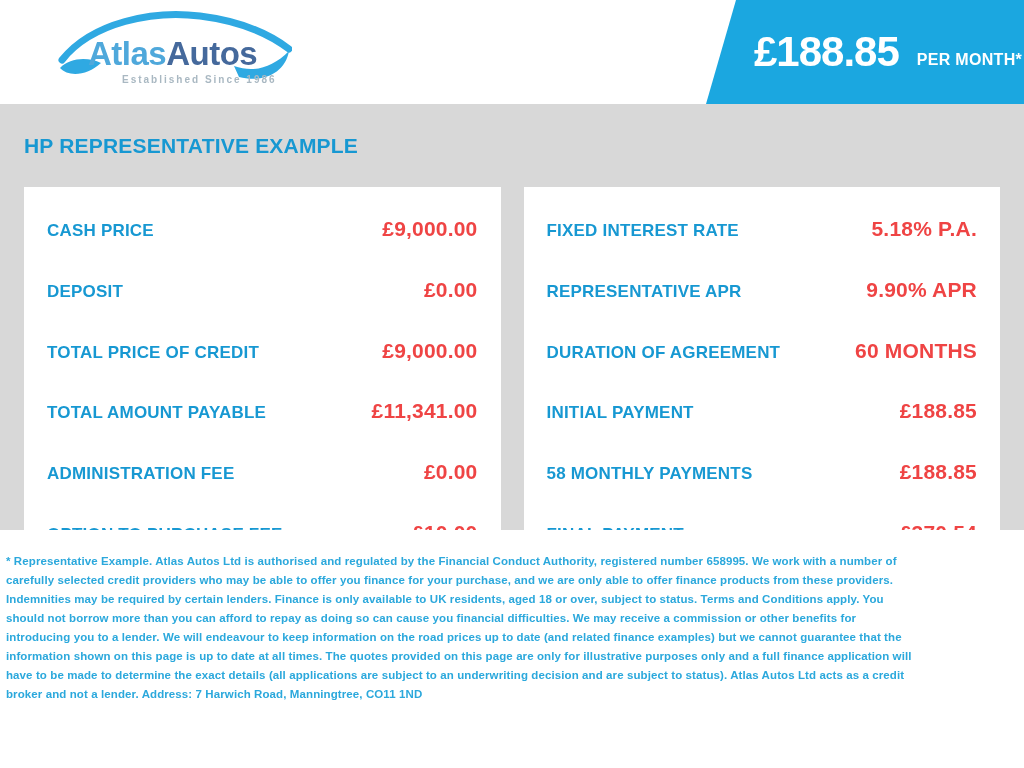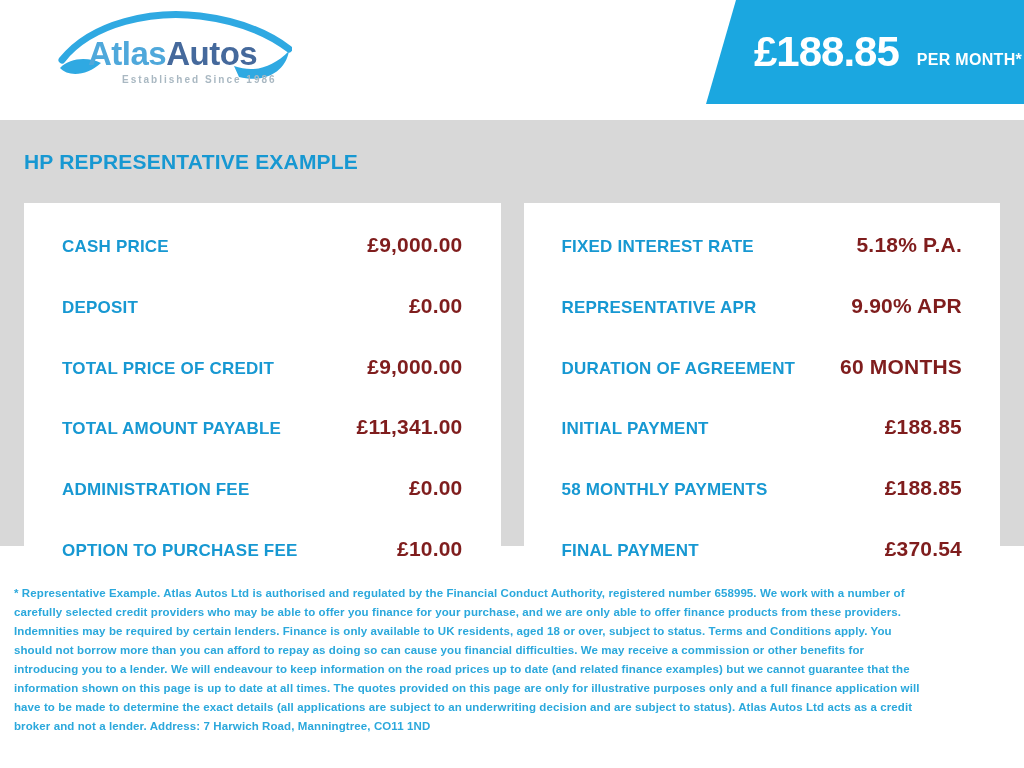--- a/index.html
+++ b/index.html
@@ -4,21 +4,21 @@
 <style>
   html, body {
     margin: 0;
     padding: 0;
     width: 1024px;
     height: 768px;
     background: #ffffff;
     font-family: "Liberation Sans", "DejaVu Sans", sans-serif;
     overflow: hidden;
   }
-  .page { width: 1024px; height: 768px; display: flex; flex-direction: column; gap: 16px; }
+  .page { width: 1024px; height: 768px; display: flex; flex-direction: column; }
 
   
   .header {
     position: relative;
     height: 104px;
     background: #ffffff;
     flex: 0 0 auto;
   }
   .logo {
     position: absolute;
@@ -97,52 +97,51 @@
   .cards {
     display: flex;
     gap: 23px;
     margin-top: 29px;
   }
   .card {
     flex: 1 1 0;
     height: 388px;
     background: #ffffff;
     box-sizing: border-box;
-    padding: 30px 38px;
+    padding: 30px 23px;
     display: flex;
     flex-direction: column;
     justify-content: space-between;
   }
   .finance-row {
     display: flex;
     justify-content: space-between;
     align-items: baseline;
   }
   .finance-label {
     font-size: 17px;
     font-weight: bold;
     color: #1798d2;
     letter-spacing: 0.2px;
     white-space: nowrap;
   }
   .finance-value {
     font-size: 21px;
     font-weight: bold;
-    color: #7f1d1d;
+    color: #ef4444;
     letter-spacing: 0.2px;
     white-space: nowrap;
   }
 
   
   .footer {
     background: #ffffff;
     flex: 1 1 auto;
     padding: 22px 0 0 6px;
     box-sizing: border-box;
-    margin-left: 8px;
   }
   .disclaimer {
     margin: 0;
     max-width: 914px;
     font-size: 11.5px;
     font-weight: bold;
     line-height: 19px;
     color: #2ba8dc;
     letter-spacing: 0.1px;
   }

